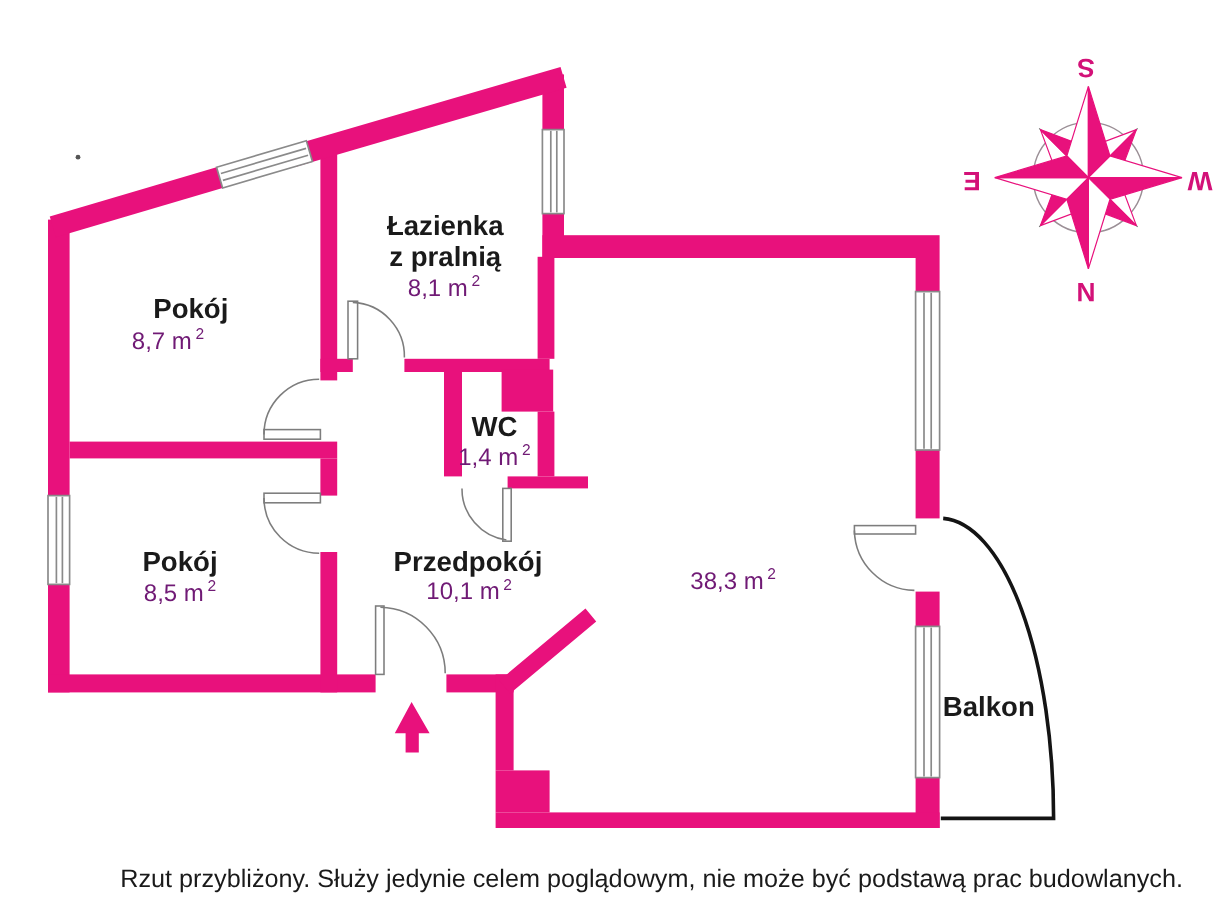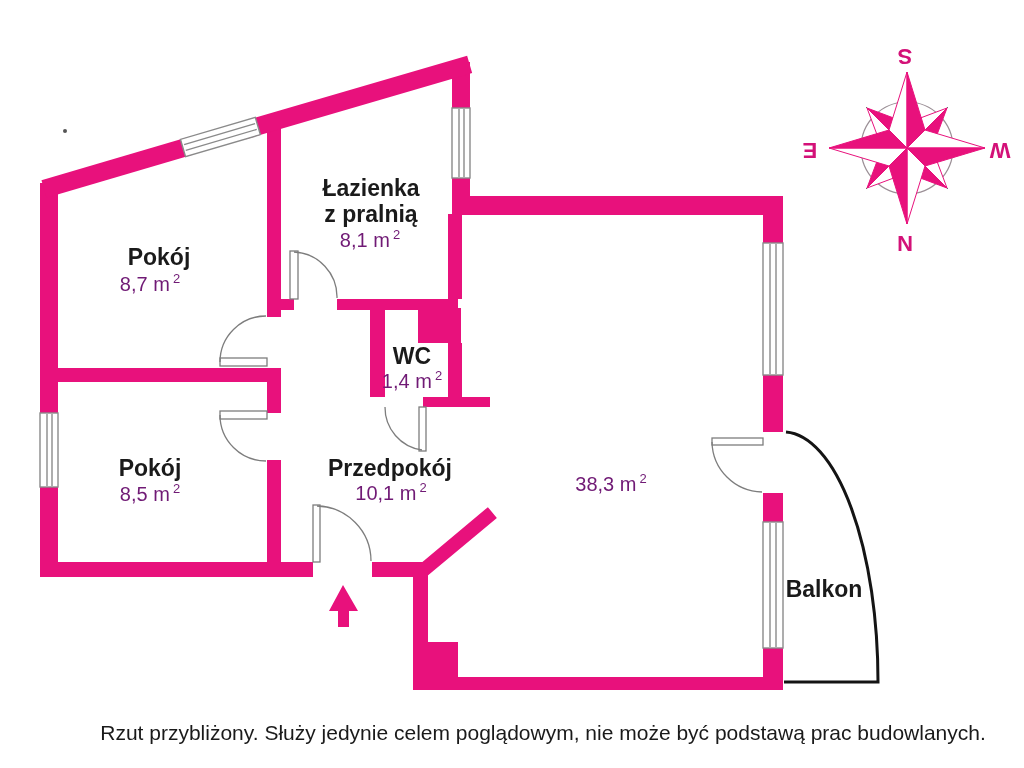--- a/index.html
+++ b/index.html
@@ -157,21 +157,21 @@
       <g fill="#d31178" font-family="Liberation Sans, DejaVu Sans, sans-serif" font-size="22" font-weight="700" text-anchor="middle">
         <text x="905" y="65" transform="rotate(180 905 57)">S</text>
         <text x="1000" y="159" transform="rotate(180 1000 151)">W</text>
         <text x="905" y="252" transform="rotate(180 905 244)">N</text>
         <text x="810" y="159" transform="rotate(180 810 151)">E</text>
       </g>
     </g>
   </svg>
 
   <div class="label room-name" style="left:159px;top:257px;">Pokój</div>
-  <div class="label room-area" style="left:150px;top:284px;text-align:center;">
+  <div class="label room-area" style="left:140px;top:284px;text-align:center;">
     <span>8,7 m</span><span class="sup">2</span>
   </div>
 
   <div class="label room-name" style="left:371px;top:188px;">Łazienka</div>
   <div class="label room-name" style="left:371px;top:214px;">z pralnią</div>
   <div class="label room-area" style="left:370px;top:240px;">
     <span>8,1 m</span><span class="sup">2</span>
   </div>
 
   <div class="label room-name" style="left:412px;top:356px;">WC</div>

